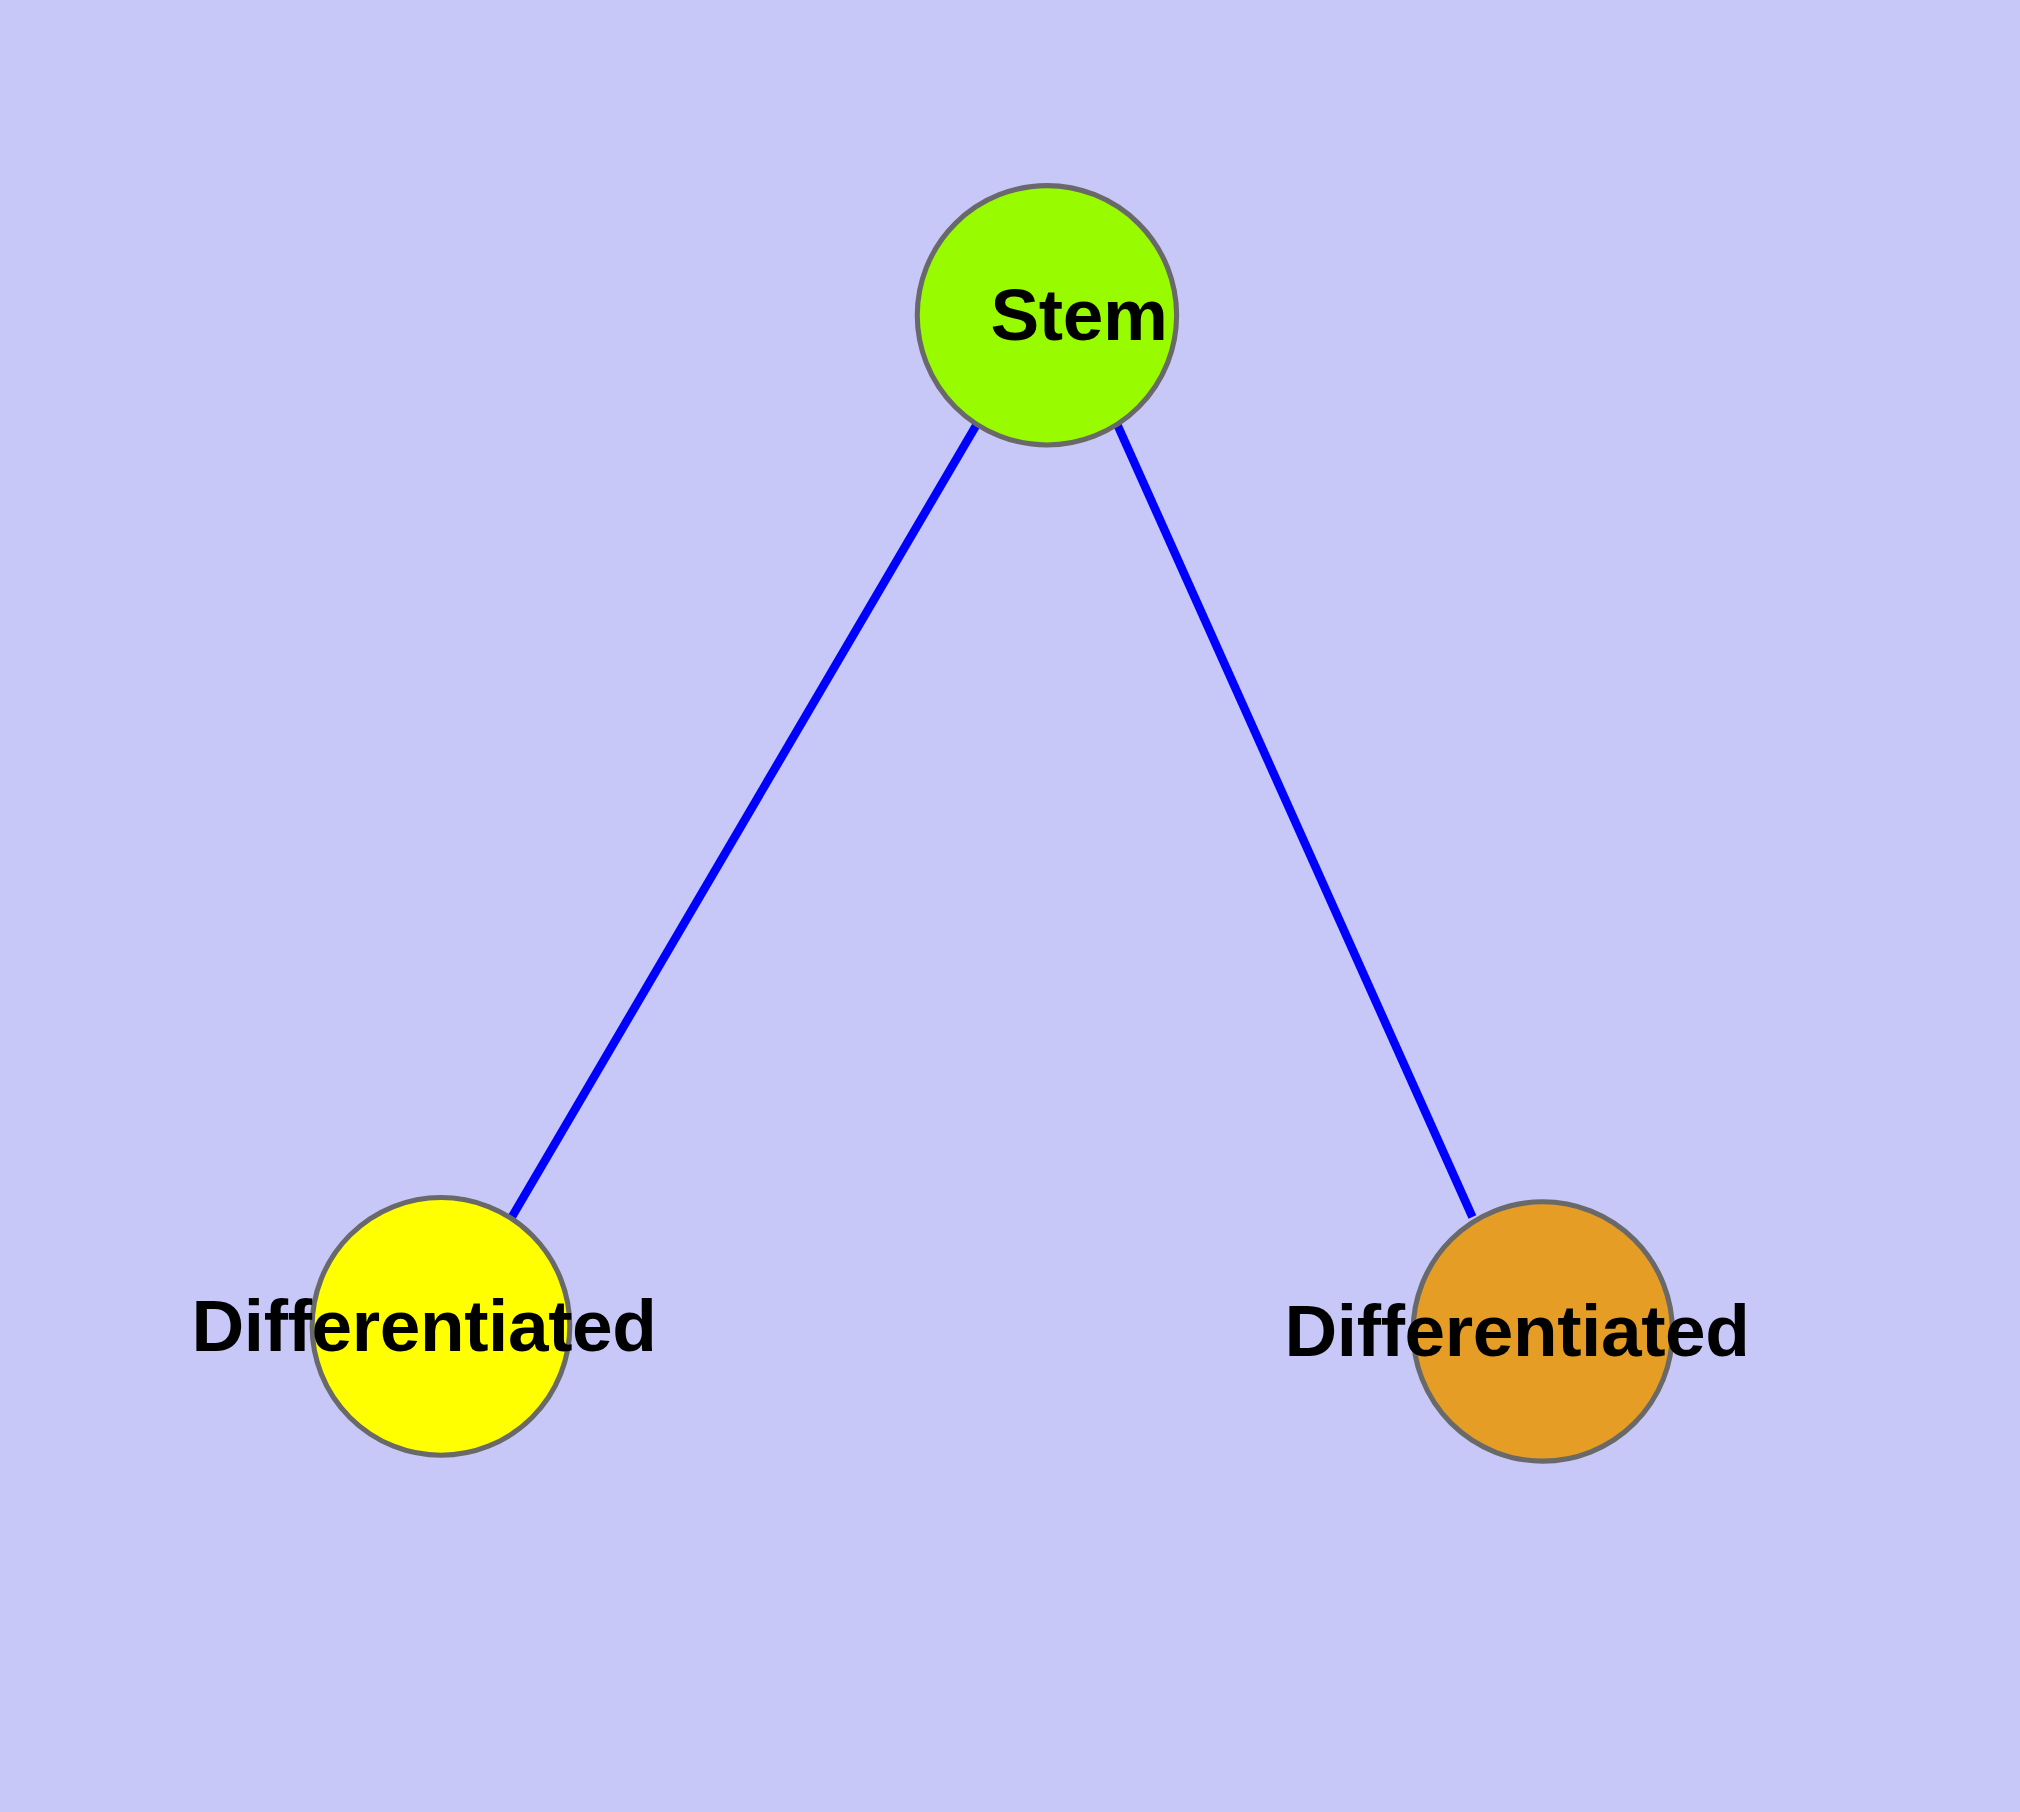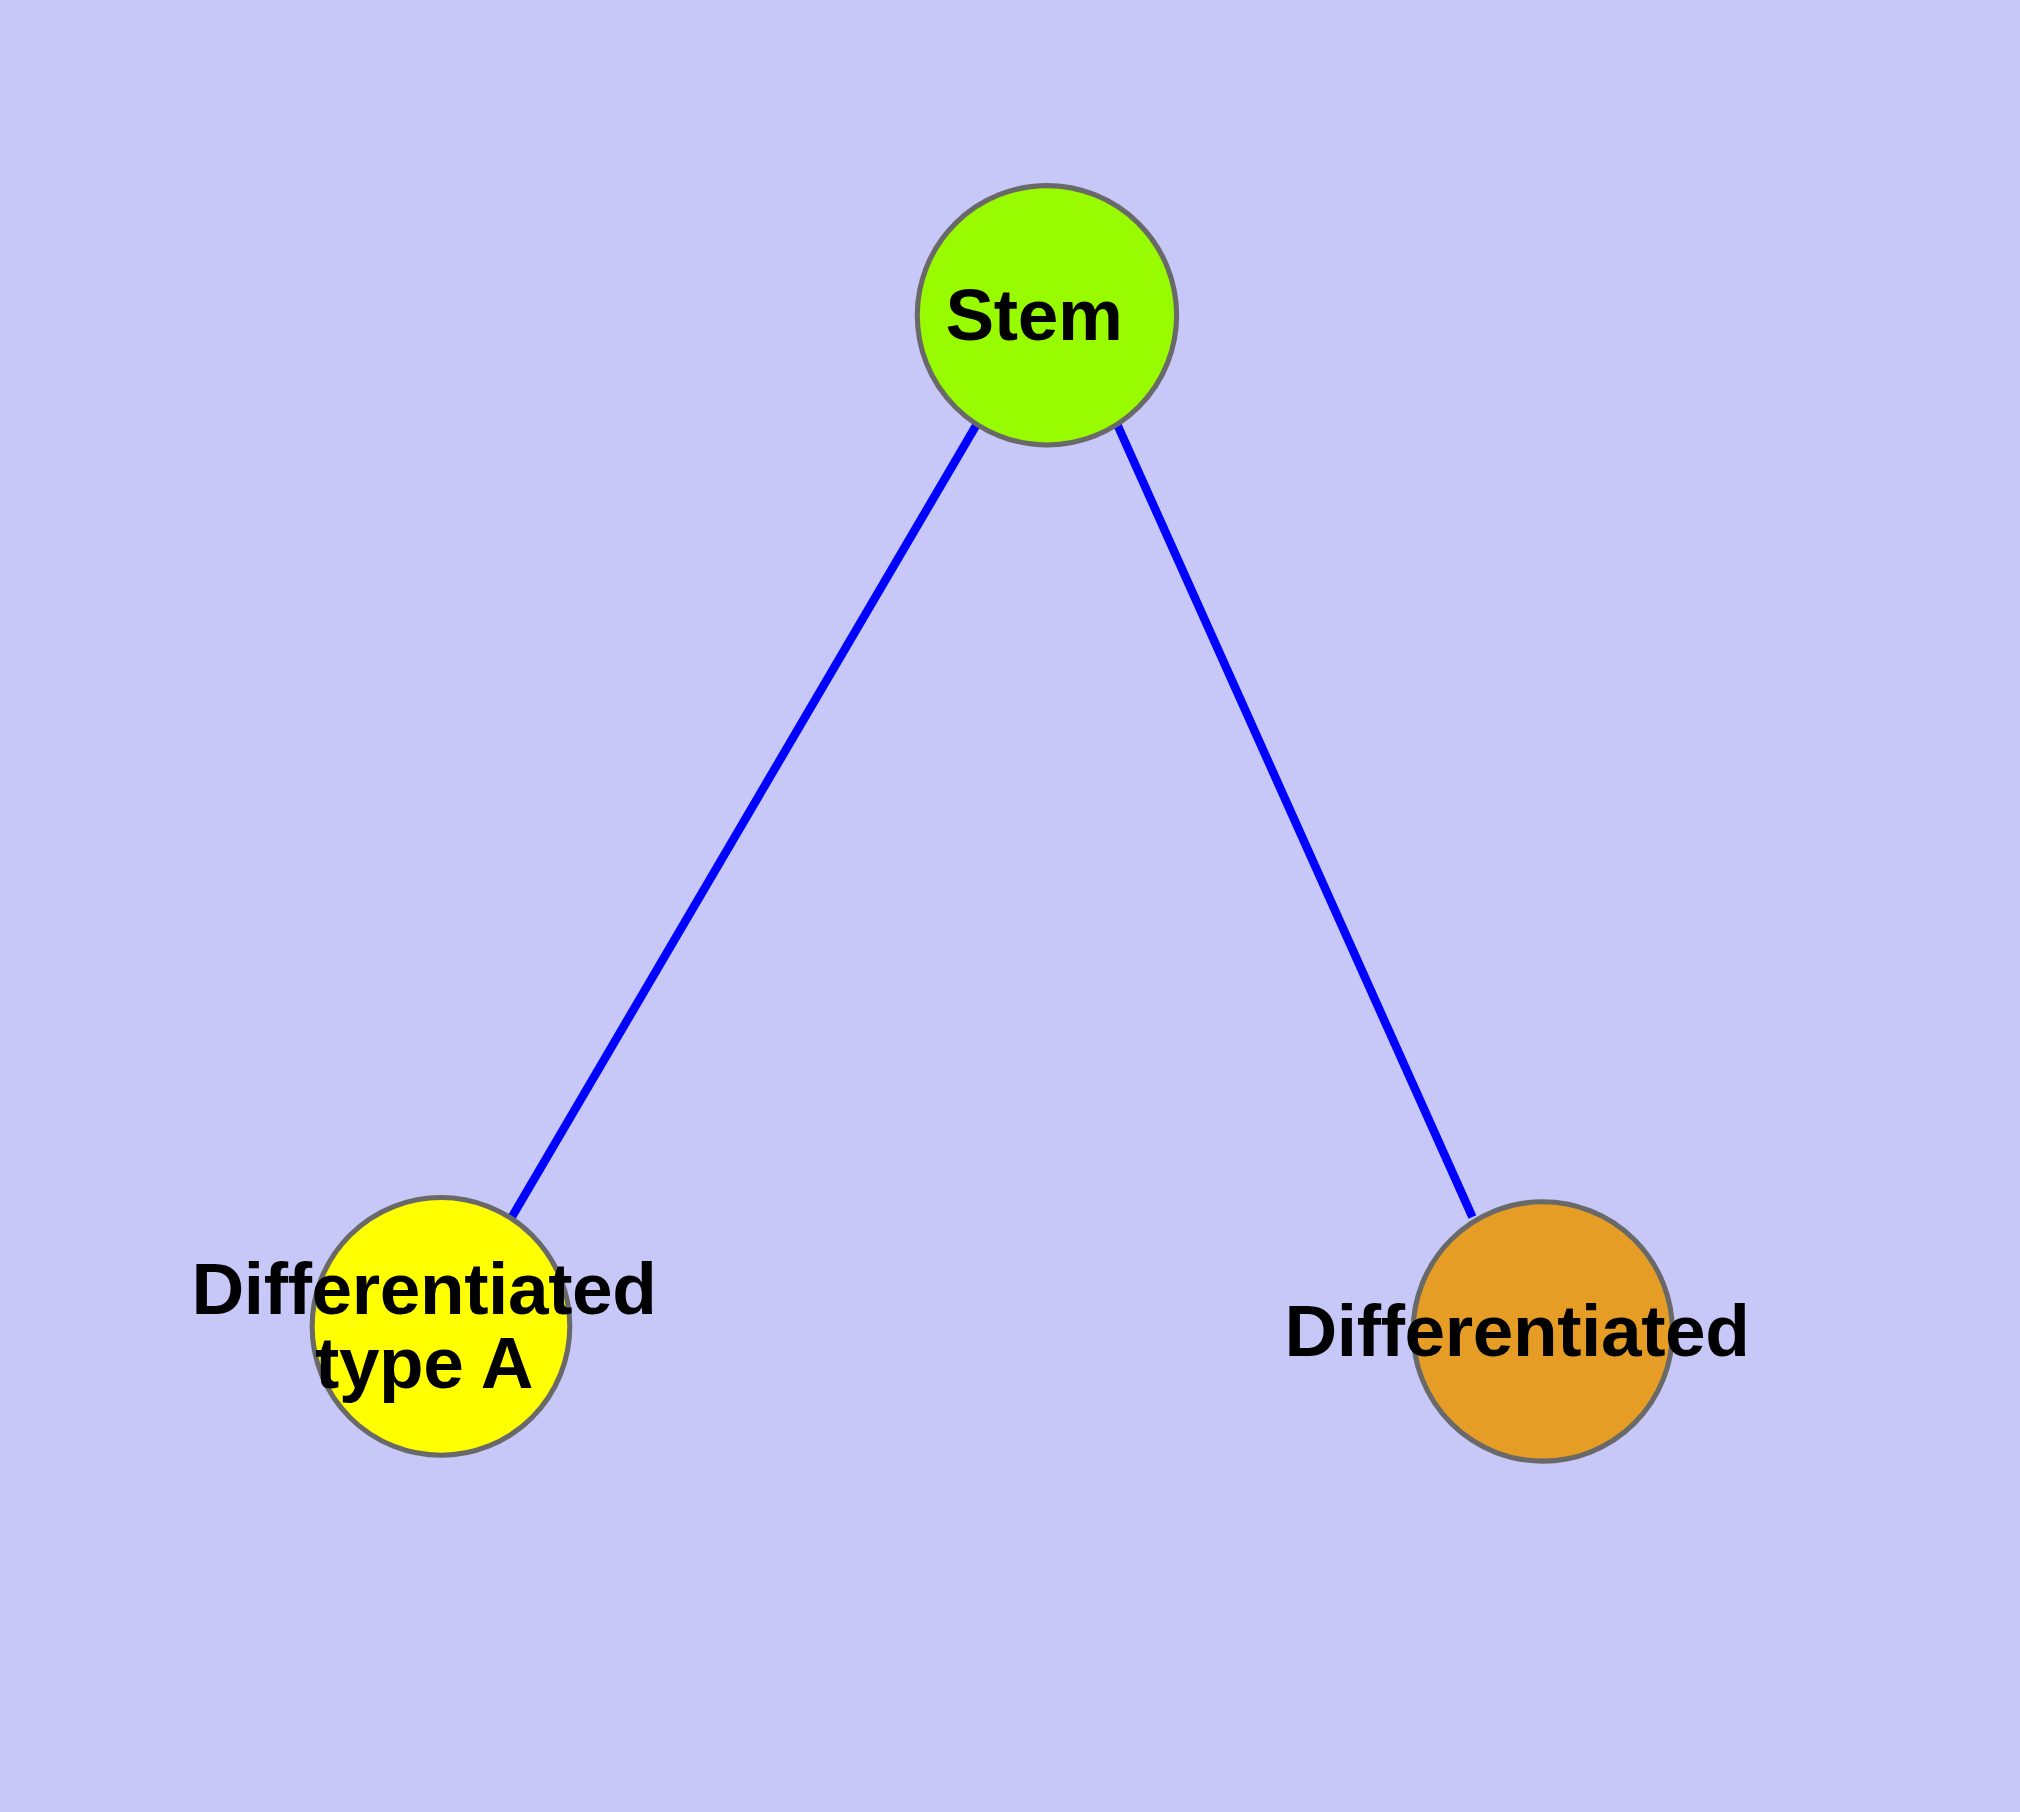--- a/index.html
+++ b/index.html
@@ -59,20 +59,20 @@
       <line x1="1318" y1="501" x2="1737" y2="1436" stroke="#0000ff" stroke-width="10" stroke-linecap="butt"></line>
     </g>
 
     <g>
       <circle cx="1235" cy="372" r="153" fill="#99fb00" stroke="#696969" stroke-width="6"></circle>
       <circle cx="520" cy="1565" r="152" fill="#ffff00" stroke="#696969" stroke-width="6"></circle>
       <circle cx="1820" cy="1571" r="153" fill="#e59d26" stroke="#696969" stroke-width="6"></circle>
     </g>
   </svg>
 
-  <div class="node-label label-stem" style="left: 1034px; top: 315px; color: rgb(0, 0, 0); font-size: 73px;">Stem</div>
+  <div class="node-label label-stem" style="left: 1079px; top: 315px; color: rgb(0, 0, 0); font-size: 73px;">Stem</div>
 
-  <div class="node-label label-typea" style="left: 424px; top: 1326px; color: rgb(0, 0, 0); font-size: 73px;"><span>Differentiated</span><br><span>type A</span></div>
+  <div class="node-label label-typea" style="left: 424px; top: 1326px; color: rgb(0, 0, 0); font-size: 73px;"><span>Differentiated</span><br></div>
 
   <div class="node-label label-typeb" style="left: 1517px; top: 1331px; color: rgb(0, 0, 0); font-size: 73px;"><span>Differentiated</span><br></div>
 
 </div>
 
 
 </body></html>

